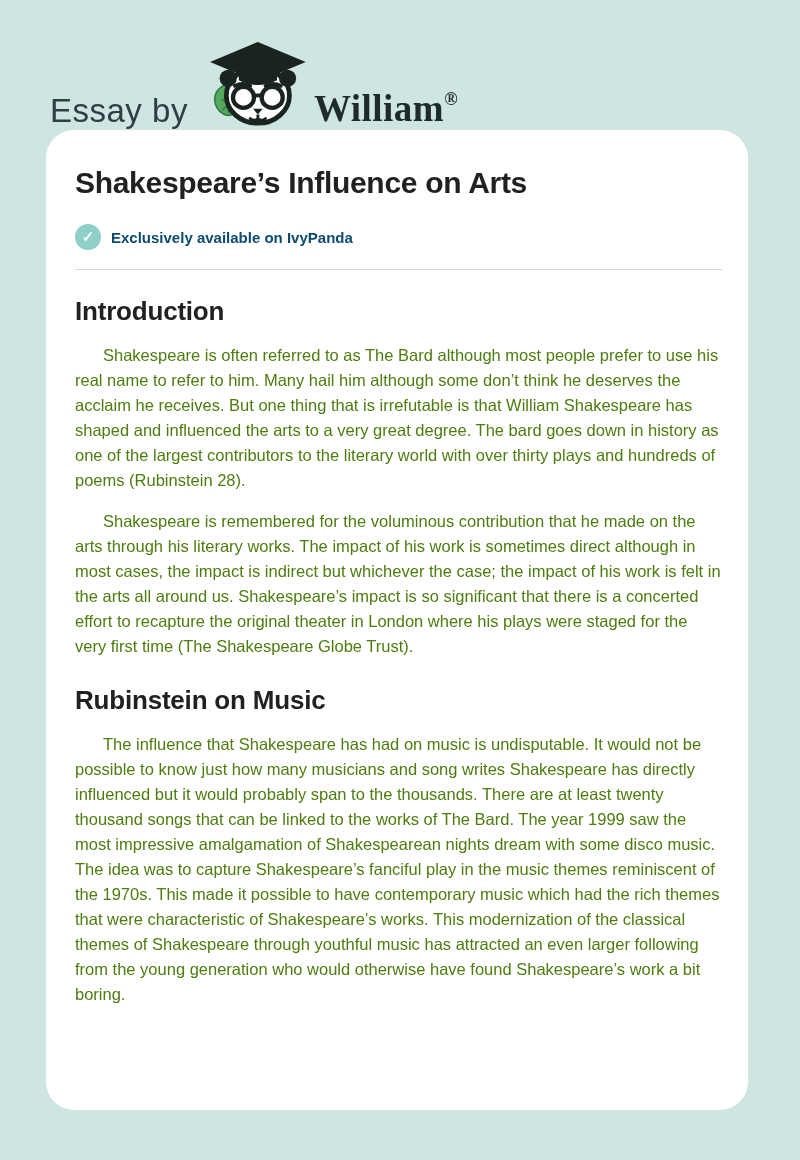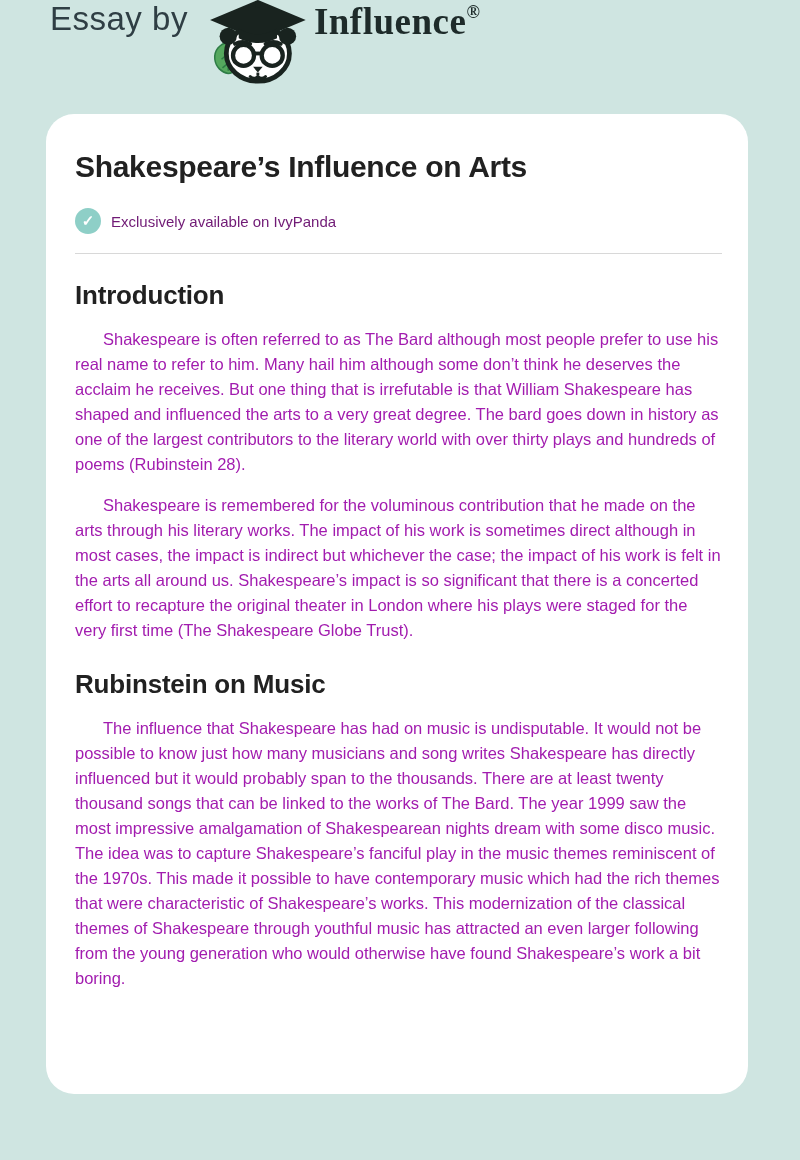--- a/index.html
+++ b/index.html
@@ -7,21 +7,21 @@
   body {
     height: 1160px;
     background: #cfe5e1;
     font-family: "Liberation Sans", sans-serif;
     overflow: hidden;
   }
   
   .page-header {
     height: 130px;
     display: flex;
-    align-items: flex-start;
+    align-items: flex-end;
     padding-left: 50px;
   }
   .essay-by {
     font-size: 33px;
     color: #2f3e44;
     letter-spacing: 0.5px;
     margin-right: 14px;
   }
   .logo-icon {
     width: 106px;
@@ -44,21 +44,21 @@
     font-size: 18px;
     color: #1e2b2a;
     vertical-align: super;
     position: relative;
     top: -10px;
   }
   
   .card {
     position: absolute;
     left: 46px;
-    top: 114px;
+    top: 130px;
     width: 702px;
     height: 980px;
     background: #ffffff;
     border-radius: 28px;
     padding: 36px 26px 0 29px;
   }
   .card-title {
     font-size: 30px;
     font-weight: 700;
     color: #212121;
@@ -83,42 +83,42 @@
   }
   .badge-check {
     color: #ffffff;
     font-size: 15px;
     font-weight: 700;
     line-height: 1;
     transform: translateY(-1px);
   }
   .badge-label {
     font-size: 15px;
-    font-weight: 400;
-    color: #701a75;
+    font-weight: 700;
+    color: #0c4a6e;
   }
   .divider {
     border: none;
     border-top: 1px solid #d8d8d8;
     margin: 0 0 0 0;
     width: 647px;
   }
   .section-heading {
     font-size: 26px;
     font-weight: 700;
     color: #212121;
     letter-spacing: -0.2px;
     margin-top: 26px;
     margin-bottom: 7px;
   }
   .essay-paragraph {
     width: 648px;
     font-size: 16.5px;
     line-height: 25px;
-    color: #a21caf;
+    color: #4d7c0f;
     text-indent: 28px;
     margin-top: 16px;
   }
 </style>
 </head>
 <body>
 
 <header class="page-header">
   <span class="essay-by">Essay by</span>
   <span class="logo-icon">
@@ -143,21 +143,21 @@
 
       <circle cx="43" cy="60" r="11" fill="#ffffff" stroke="#19231f" stroke-width="4.5"></circle>
       <circle cx="73" cy="60" r="11" fill="#ffffff" stroke="#19231f" stroke-width="4.5"></circle>
       <line x1="54" y1="58" x2="62" y2="58" stroke="#19231f" stroke-width="4"></line>
 
       <path d="M53,72 L63,72 L58,78 Z" fill="#19231f"></path>
       <line x1="58" y1="78" x2="58" y2="81" stroke="#19231f" stroke-width="3"></line>
       <path d="M50,82 Q54,86 58,82 Q62,86 66,82" fill="none" stroke="#19231f" stroke-width="3" stroke-linecap="round"></path>
     </svg>
   </span>
-  <span><span class="brand-wordmark">Influence</span><span class="brand-reg">®</span></span>
+  <span><span class="brand-wordmark">William</span><span class="brand-reg">®</span></span>
 </header>
 
 <main class="card">
   <h1 class="card-title">Shakespeare’s Influence on Arts</h1>
 
   <div class="badge-row">
     <span class="badge-circle">
       <span class="badge-check">✓</span>
     </span>
     <span class="badge-label">Exclusively available on IvyPanda</span>

